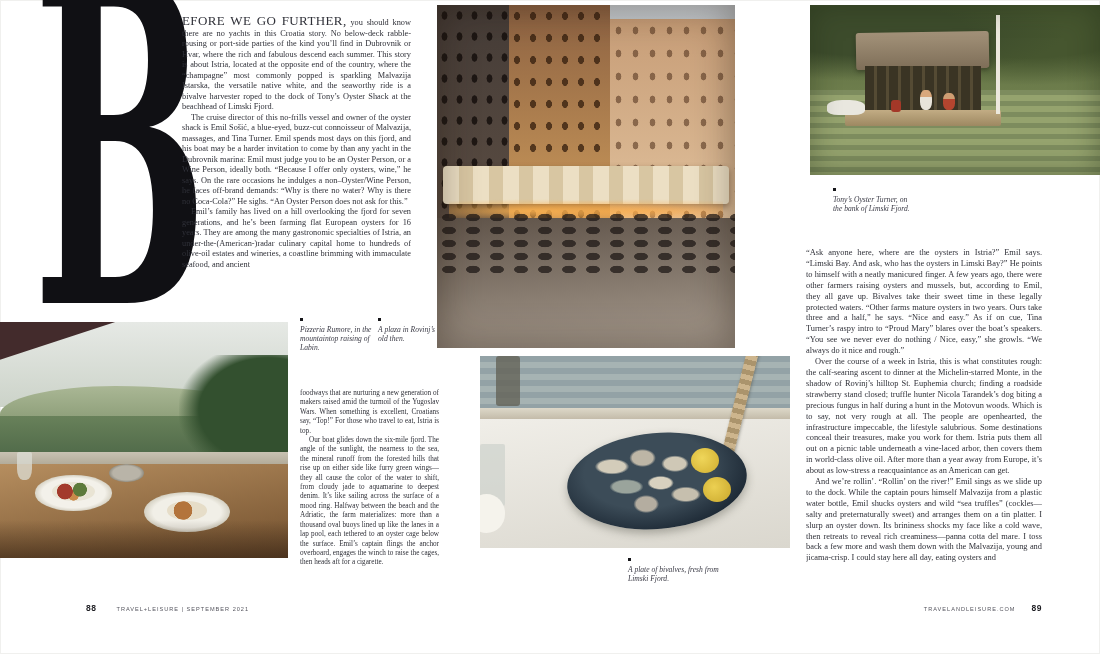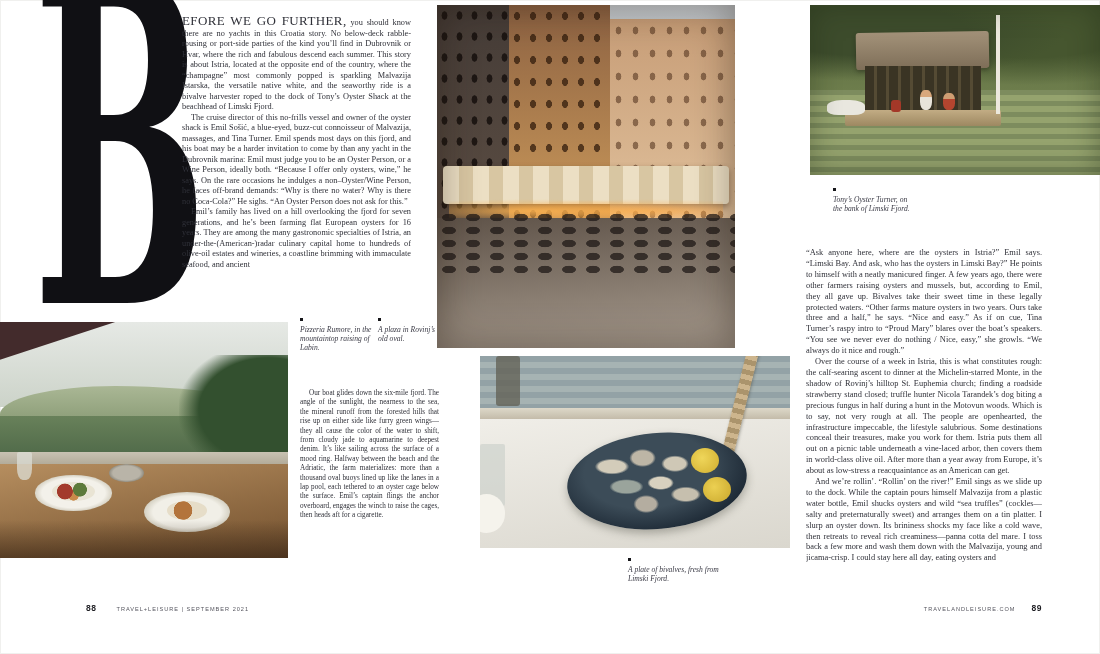--- a/index.html
+++ b/index.html
@@ -130,20 +130,21 @@
 
   <div class="dropcap">B</div>
 
   <div class="col col1">
     <p><span class="lead-in">EFORE WE GO FURTHER,</span><span> you should know there are no yachts in this Croatia story. No below-deck rabble-rousing or port-side parties of the kind you’ll find in Dubrovnik or Hvar, where the rich and fabulous descend each summer. This story is about Istria, located at the opposite end of the country, where the “champagne” most commonly popped is sparkling Malvazija Istarska, the versatile native white, and the seaworthy ride is a bivalve harvester roped to the dock of Tony’s Oyster Shack at the beachhead of Limski Fjord.</span></p>
     <p class="indent">The cruise director of this no-frills vessel and owner of the oyster shack is Emil Sošić, a blue-eyed, buzz-cut connoisseur of Malvazija, massages, and Tina Turner. Emil spends most days on this fjord, and his boat may be a harder invitation to come by than any yacht in the Dubrovnik marina: Emil must judge you to be an Oyster Person, or a Wine Person, ideally both. “Because I offer only oysters, wine,” he says. On the rare occasions he indulges a non–Oyster/Wine Person, he faces off-brand demands: “Why is there no water? Why is there no Coca-Cola?” He sighs. “An Oyster Person does not ask for this.”</p>
     <p class="indent">Emil’s family has lived on a hill overlooking the fjord for seven generations, and he’s been farming flat European oysters for 16 years. They are among the many gastronomic specialties of Istria, an under-the-(American-)radar culinary capital home to hundreds of olive-oil estates and wineries, a coastline brimming with immaculate seafood, and ancient</p>
   </div>
 
   <div class="col col2">
+    <p>foodways that are nurturing a new generation of makers raised amid the turmoil of the Yugoslav Wars. When something is excellent, Croatians say, “Top!” For those who travel to eat, Istria is top.</p>
     <p class="indent">Our boat glides down the six-mile fjord. The angle of the sunlight, the nearness to the sea, the mineral runoff from the forested hills that rise up on either side like furry green wings—they all cause the color of the water to shift, from cloudy jade to aquamarine to deepest denim. It’s like sailing across the surface of a mood ring. Halfway between the beach and the Adriatic, the farm materializes: more than a thousand oval buoys lined up like the lanes in a lap pool, each tethered to an oyster cage below the surface. Emil’s captain flings the anchor overboard, engages the winch to raise the cages, then heads aft for a cigarette.</p>
   </div>
 
   <div class="col col3">
     <p>“Ask anyone here, where are the oysters in Istria?” Emil says. “Limski Bay. And ask, who has the oysters in Limski Bay?” He points to himself with a neatly manicured finger. A few years ago, there were other farmers raising oysters and mussels, but, according to Emil, they all gave up. Bivalves take their sweet time in these legally protected waters. “Other farms mature oysters in two years. Ours take three and a half,” he says. “Nice and easy.” As if on cue, Tina Turner’s raspy intro to “Proud Mary” blares over the boat’s speakers. “You see we never ever do nothing / Nice, easy,” she growls. “We always do it nice and rough.”</p>
     <p class="indent">Over the course of a week in Istria, this is what constitutes rough: the calf-searing ascent to dinner at the Michelin-starred Monte, in the shadow of Rovinj’s hilltop St. Euphemia church; finding a roadside strawberry stand closed; truffle hunter Nicola Tarandek’s dog biting a precious fungus in half during a hunt in the Motovun woods. Which is to say, not very rough at all. The people are openhearted, the infrastructure impeccable, the lifestyle salubrious. Some destinations conceal their treasures, make you work for them. Istria puts them all out on a picnic table underneath a vine-laced arbor, then covers them in world-class olive oil. After more than a year away from Europe, it’s about as low-stress a reacquaintance as an American can get.</p>
     <p class="indent">And we’re rollin’. “Rollin’ on the river!” Emil sings as we slide up to the dock. While the captain pours himself Malvazija from a plastic water bottle, Emil shucks oysters and wild “sea truffles” (cockles—salty and preternaturally sweet) and arranges them on a tin platter. I slurp an oyster down. Its brininess shocks my face like a cold wave, then retreats to reveal rich creaminess—panna cotta del mare. I toss back a few more and wash them down with the Malvazija, young and jicama-crisp. I could stay here all day, eating oysters and</p>
   </div>
 
   <div class="photo ph-left">
@@ -202,21 +203,21 @@
     <div class="sh-barrel"></div>
     <div class="sh-vignette"></div>
   </div>
 
   <div class="cap cap-pizzeria">
     <span class="sq"></span>
     <span>Pizzeria Rumore, in the mountaintop raising of Labin.</span>
   </div>
   <div class="cap cap-plaza">
     <span class="sq"></span>
-    <span>A plaza in Rovinj’s old oval.</span>
+    <span>A plaza in Rovinj’s old then.</span>
   </div>
   <div class="cap cap-shack">
     <span class="sq"></span>
     <span>Tony’s Oyster Turner, on the bank of Limski Fjord.</span>
   </div>
   <div class="cap cap-bivalves">
     <span class="sq"></span>
     <span>A plate of bivalves, fresh from Limski Fjord.</span>
   </div>
 

